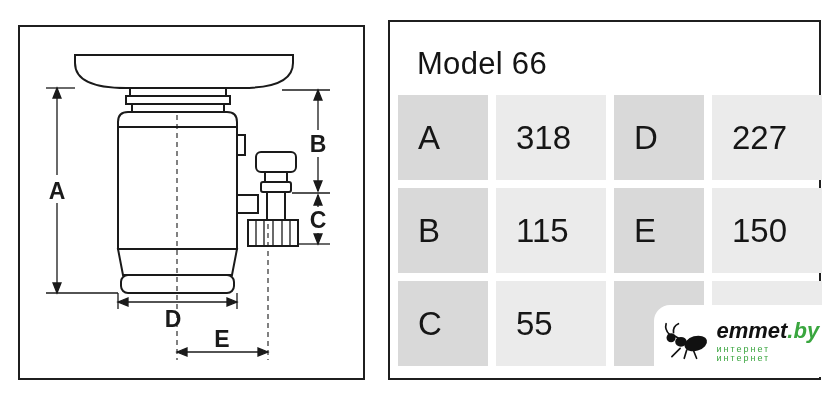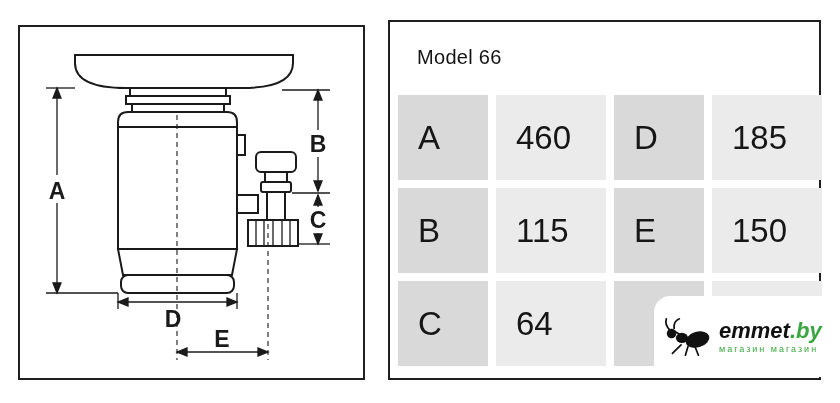--- a/index.html
+++ b/index.html
@@ -12,37 +12,37 @@
     border:2px solid #1f1f1f; background:#fff;
   }
   .diagram-panel svg { display:block; }
 
   
   .spec-panel {
     position:absolute; left:388px; top:20px; width:433px; height:360px;
     border:2px solid #1f1f1f; background:#fff;
   }
   .spec-title {
-    margin:24px 0 0 27px; font-size:20px; color:#141414; letter-spacing:0.3px;
+    margin:24px 0 0 27px; font-size:31px; color:#141414; letter-spacing:0.3px;
   }
   .spec-grid {
     position:absolute; left:8px; top:73px;
     display:grid; grid-template-columns:90px 110px 90px 110px;
     grid-auto-rows:85px; gap:8px;
   }
   .cell {
     display:flex; align-items:center; padding-left:20px;
     font-size:33px; color:#161616;
   }
   .cell.lbl { background:#d9d9d9; }
   .cell.val { background:#ebebeb; }
 
   
   .watermark {
-    position:absolute; right:13px; bottom:26px; width:173px; height:81px;
+    position:absolute; right:13px; bottom:26px; width:173px; height:72px;
     background:#fff; border-radius:16px 0 0 0;
     display:flex; align-items:center; gap:5px; padding:6px 4px 6px 8px;
   }
   .wm-text { display:flex; flex-direction:column; line-height:1.05; }
   .wm-brand { font-size:22px; font-weight:800; font-style:italic; color:#111; }
   .wm-brand .green { color:#3aa63f; }
   .wm-tagline { font-size:9px; letter-spacing:2px; color:#3aa63f; margin-top:3px; }
 </style>
 </head>
 <body>
@@ -136,31 +136,31 @@
           <text x="202" y="320" stroke="none">E</text>
         </g>
       </g>
     </svg>
   </div>
 
   <div class="spec-panel">
     <div class="spec-title">Model 66</div>
     <div class="spec-grid">
       <div class="cell lbl">A</div>
-      <div class="cell val">460</div>
+      <div class="cell val">318</div>
       <div class="cell lbl">D</div>
-      <div class="cell val">185</div>
+      <div class="cell val">227</div>
 
       <div class="cell lbl">B</div>
       <div class="cell val">115</div>
       <div class="cell lbl">E</div>
       <div class="cell val">150</div>
 
       <div class="cell lbl">C</div>
-      <div class="cell val">64</div>
+      <div class="cell val">55</div>
       <div class="cell lbl"></div>
       <div class="cell val"></div>
     </div>
   </div>
 
   <div class="watermark">
     <svg width="52" height="42" viewBox="0 0 60 46">
       <g stroke="#111" stroke-width="2" fill="none" stroke-linecap="round">
         <path d="M22,32 L12,42"></path>
         <path d="M30,34 L27,44"></path>
@@ -168,17 +168,17 @@
         <path d="M24,22 L14,16"></path>
         <path d="M9,15 Q3,9 5,2"></path>
         <path d="M14,13 Q13,5 20,2"></path>
       </g>
       <ellipse cx="41" cy="26" rx="14" ry="9" fill="#111" transform="rotate(-16 41 26)"></ellipse>
       <ellipse cx="23" cy="24" rx="7" ry="6" fill="#111"></ellipse>
       <circle cx="11" cy="19" r="5.5" fill="#111"></circle>
     </svg>
     <div class="wm-text">
       <div class="wm-brand"><span>emmet</span><span class="green">.by</span></div>
-      <div class="wm-tagline">магазин магазин</div>
+      <div class="wm-tagline">интернет интернет</div>
     </div>
   </div>
 
 </div>
 
 </body></html>

